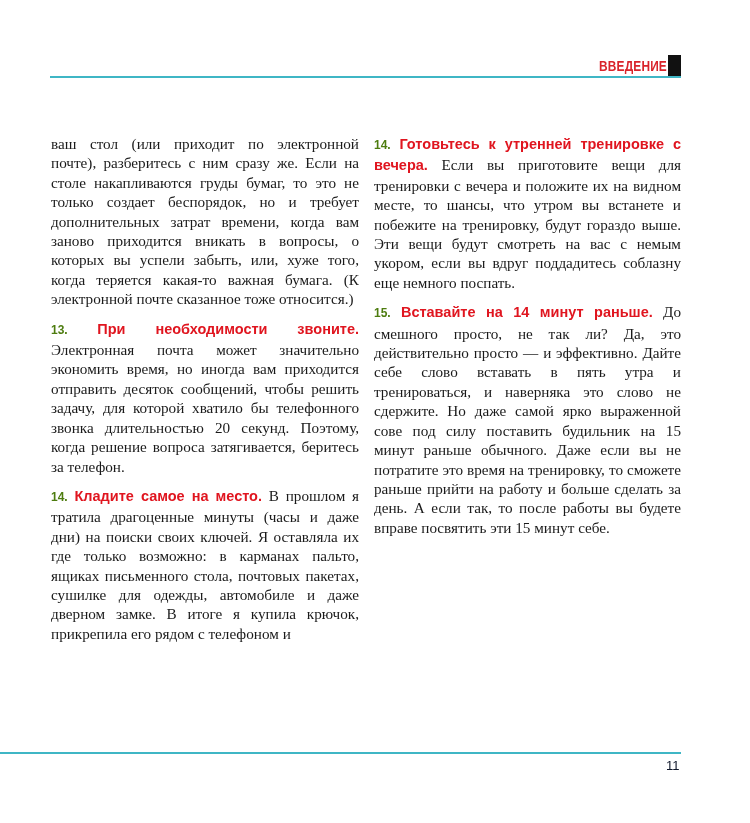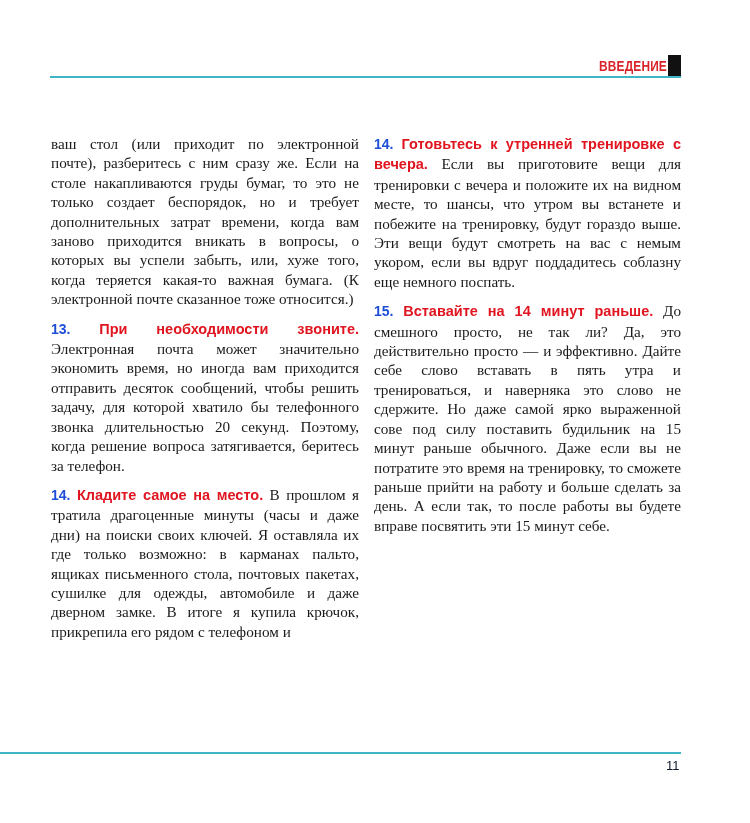--- a/index.html
+++ b/index.html
@@ -9,21 +9,21 @@
                   font-weight: bold; font-size: 14px; color: #d9242b; letter-spacing: 0.2px; transform: scaleX(0.85); transform-origin: right center; }
   .header-block { position: absolute; top: 55px; left: 668px; width: 13px; height: 22px; background: #111; }
   .top-rule { position: absolute; top: 76px; left: 50px; width: 631px; height: 2px; background: #3fb6c5; }
   .bottom-rule { position: absolute; top: 752px; left: 0; width: 681px; height: 2px; background: #3fb6c5; }
   .page-number { position: absolute; top: 758px; left: 666px; font-family: "Liberation Sans", "DejaVu Sans", sans-serif;
                  font-size: 13px; color: #0f172a; }
   .col { position: absolute; top: 86px; width: 308px; font-size: 15.2px; line-height: 19.4px; text-align: justify; hyphens: manual; margin-top: 48px; }
   .col-left { left: 51px; }
   .col-right { left: 374px; width: 307px; }
   .para { margin: 0 0 10px 0; }
-  .num { font-family: "Liberation Sans", "DejaVu Sans", sans-serif; font-weight: bold; color: #1d4ed8; font-size: 14px; }
+  .num { font-family: "Liberation Sans", "DejaVu Sans", sans-serif; font-weight: bold; color: #4d7c0f; font-size: 12px; }
   .head { font-family: "Liberation Sans", "DejaVu Sans", sans-serif; font-weight: bold; color: #e0151f; font-size: 14.5px; }
 </style>
 </head>
 <body>
 
 <div class="header-label">ВВЕДЕНИЕ</div>
 <div class="header-block"></div>
 <div class="top-rule"></div>
 
 <div class="col col-left">

